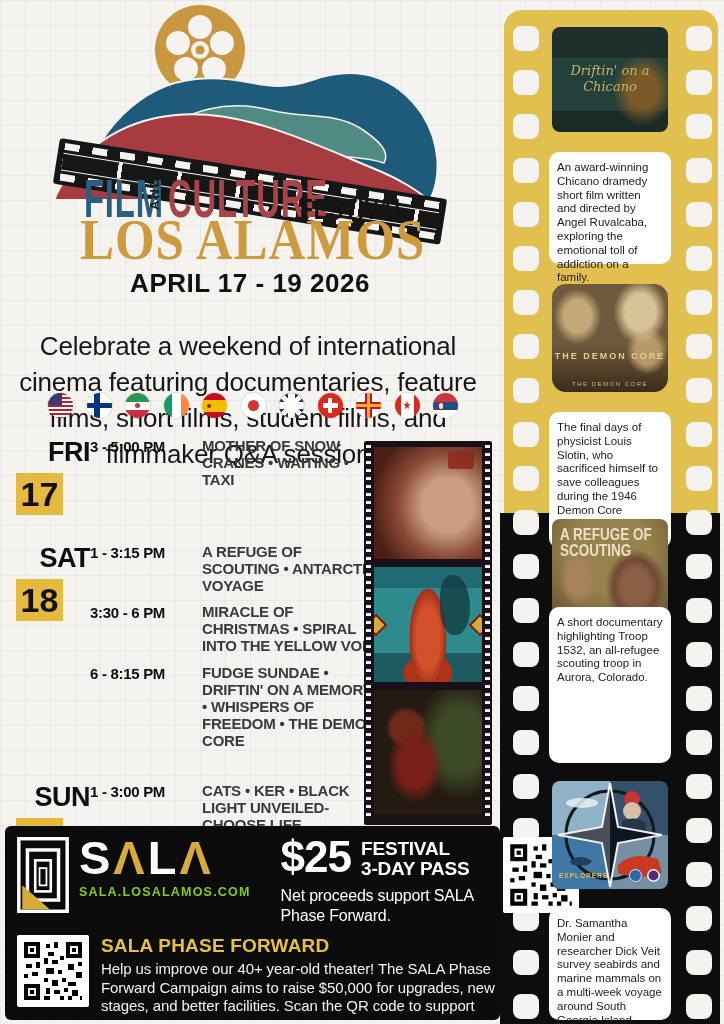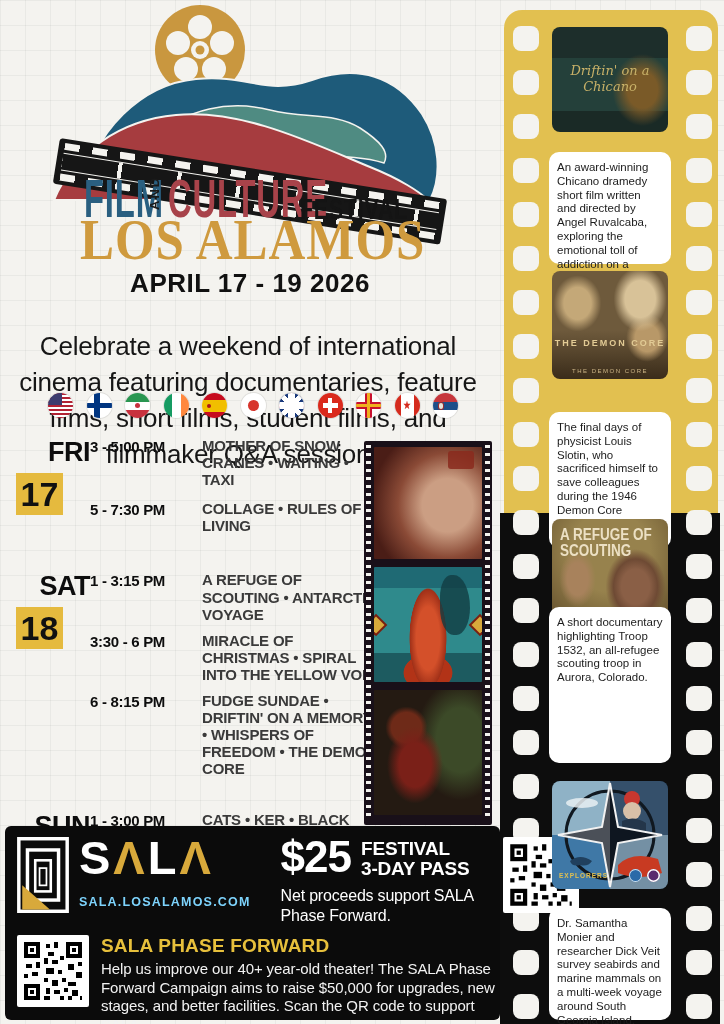--- a/index.html
+++ b/index.html
@@ -118,25 +118,25 @@
   .rstrip-black{position:absolute;left:500px;top:513px;width:220px;height:511px;background:#0d0d0d;}
   .holes{position:absolute;top:26px;display:flex;flex-direction:column;gap:19px;z-index:4;}
   .holes i{width:26px;height:25px;border-radius:8px;background:#f4f3ef;display:block;}
   .holes-l{left:513px}.holes-r{right:12px}
   .rposter{position:absolute;left:552px;width:116px;border-radius:8px;overflow:hidden;z-index:5;}
   .rp-1{top:27px;height:105px;background:
      radial-gradient(50px 60px at 78% 60%,#7a5a28 0 30%,transparent 60%),
      linear-gradient(#1d2e2b 0 30%,#24403a 30% 80%,#1a2a26 80%);}
   .rp-1 .script{position:absolute;left:0;right:0;top:34%;text-align:center;
     font-family:"DejaVu Serif",serif;font-style:italic;font-size:13px;line-height:1.25;color:#c8b168;}
-  .rp-2{top:271px;height:108px;background:
+  .rp-2{top:284px;height:108px;background:
      radial-gradient(34px 40px at 22% 30%,#c4a878 0 40%,transparent 70%),
      radial-gradient(38px 46px at 76% 26%,#d8c298 0 40%,transparent 70%),
      radial-gradient(30px 34px at 82% 62%,#b89868 0 40%,transparent 70%),
-     linear-gradient(#6e5a3c 0 55%,#3a2c1a 100%);}
+     linear-gradient(#6e5a3c 0 55%,#3a2c1a 100%); border-radius: 14px;}
   .rp-2 .dc-title{position:absolute;left:0;right:0;top:62%;text-align:center;
     font-size:9px;font-weight:bold;letter-spacing:2px;color:#e2cb95;}
   .rp-2 .dc-sub{position:absolute;left:0;right:0;bottom:5px;text-align:center;
     font-size:6px;letter-spacing:1.5px;color:#cbb486;}
   .rp-3{top:519px;height:109px;background:
      radial-gradient(40px 50px at 72% 62%,#8a5f46 0 35%,#6e4a34 55%,transparent 75%),
      radial-gradient(26px 40px at 22% 55%,#a8825c 0 40%,transparent 70%),
      radial-gradient(80px 80px at 50% 30%,#97824d 0 50%,#6e5a33 100%);}
   .rp-3 .rs-title{position:absolute;left:8px;top:7px;font-size:15px;font-weight:bold;
     line-height:.95;color:#ece0c4;transform:scale(.9,1.15);transform-origin:left top;letter-spacing:0;}
@@ -153,21 +153,21 @@
   .rc-1{top:152px;height:112px}.rc-2{top:412px;height:136px}
   .rc-3{top:607px;height:156px}.rc-4{top:908px;height:112px}
 
   
   .footer{position:absolute;left:5px;top:826px;width:495px;height:194px;
     background:#0b0b0b;border-radius:6px;box-sizing:border-box;padding:11px 12px 8px;color:#fff;z-index:4;}
   .f-row1{display:flex;gap:10px;}
   .tunnel{width:52px;height:76px;flex:none;}
   .sala-wordmark{font-size:47px;font-weight:bold;letter-spacing:3px;line-height:.9;color:#fff;white-space:nowrap;}
   .sala-wordmark b{color:#d8a93b;font-weight:bold;}
-  .sala-url{font-size:12.5px;font-weight:bold;letter-spacing:1.2px;color:#7dd3fc;margin-top:16px;}
+  .sala-url{font-size:12.5px;font-weight:bold;letter-spacing:1.2px;color:#84cc16;margin-top:6px;}
   .price-col{margin-left:20px;}
   .price-line{display:flex;gap:10px;align-items:flex-start;}
   .price{font-size:44px;font-weight:bold;line-height:.9;letter-spacing:-1px;}
   .pass{font-size:19px;font-weight:bold;line-height:1.05;padding-top:2px;letter-spacing:-.2px;}
   .proceeds{font-size:16px;line-height:1.25;margin-top:7px;width:212px;letter-spacing:-.2px;}
   .qr{flex:none;background:#fff;border-radius:2px;}
   .qr-1{width:76px;height:76px;padding:3px;box-sizing:border-box;}
   .f-row2{display:flex;gap:12px;margin-top:9px;}
   .qr-2{width:72px;height:72px;padding:3px;box-sizing:border-box;}
   .phase-title{font-size:19px;font-weight:bold;color:#e7c03c;letter-spacing:.2px;}
@@ -298,24 +298,20 @@
     <div class="day-group dg-fri">
       <div class="day-cell">
         <div class="day-label">FRI</div>
         <div class="date-box">17</div>
       </div>
       <div class="sessions">
         <div class="session">
           <div class="time">3 - 5:00 PM</div>
           <div class="films">MOTHER OF SNOW CRANES • WAITING • TAXI</div>
         </div>
-        <div class="session" style="margin-top:12px">
-          <div class="time">5 - 7:30 PM</div>
-          <div class="films">COLLAGE • RULES OF LIVING</div>
-        </div>
       </div>
     </div>
 
     <div class="day-group dg-sat">
       <div class="day-cell">
         <div class="day-label">SAT</div>
         <div class="date-box">18</div>
       </div>
       <div class="sessions">
         <div class="session">

